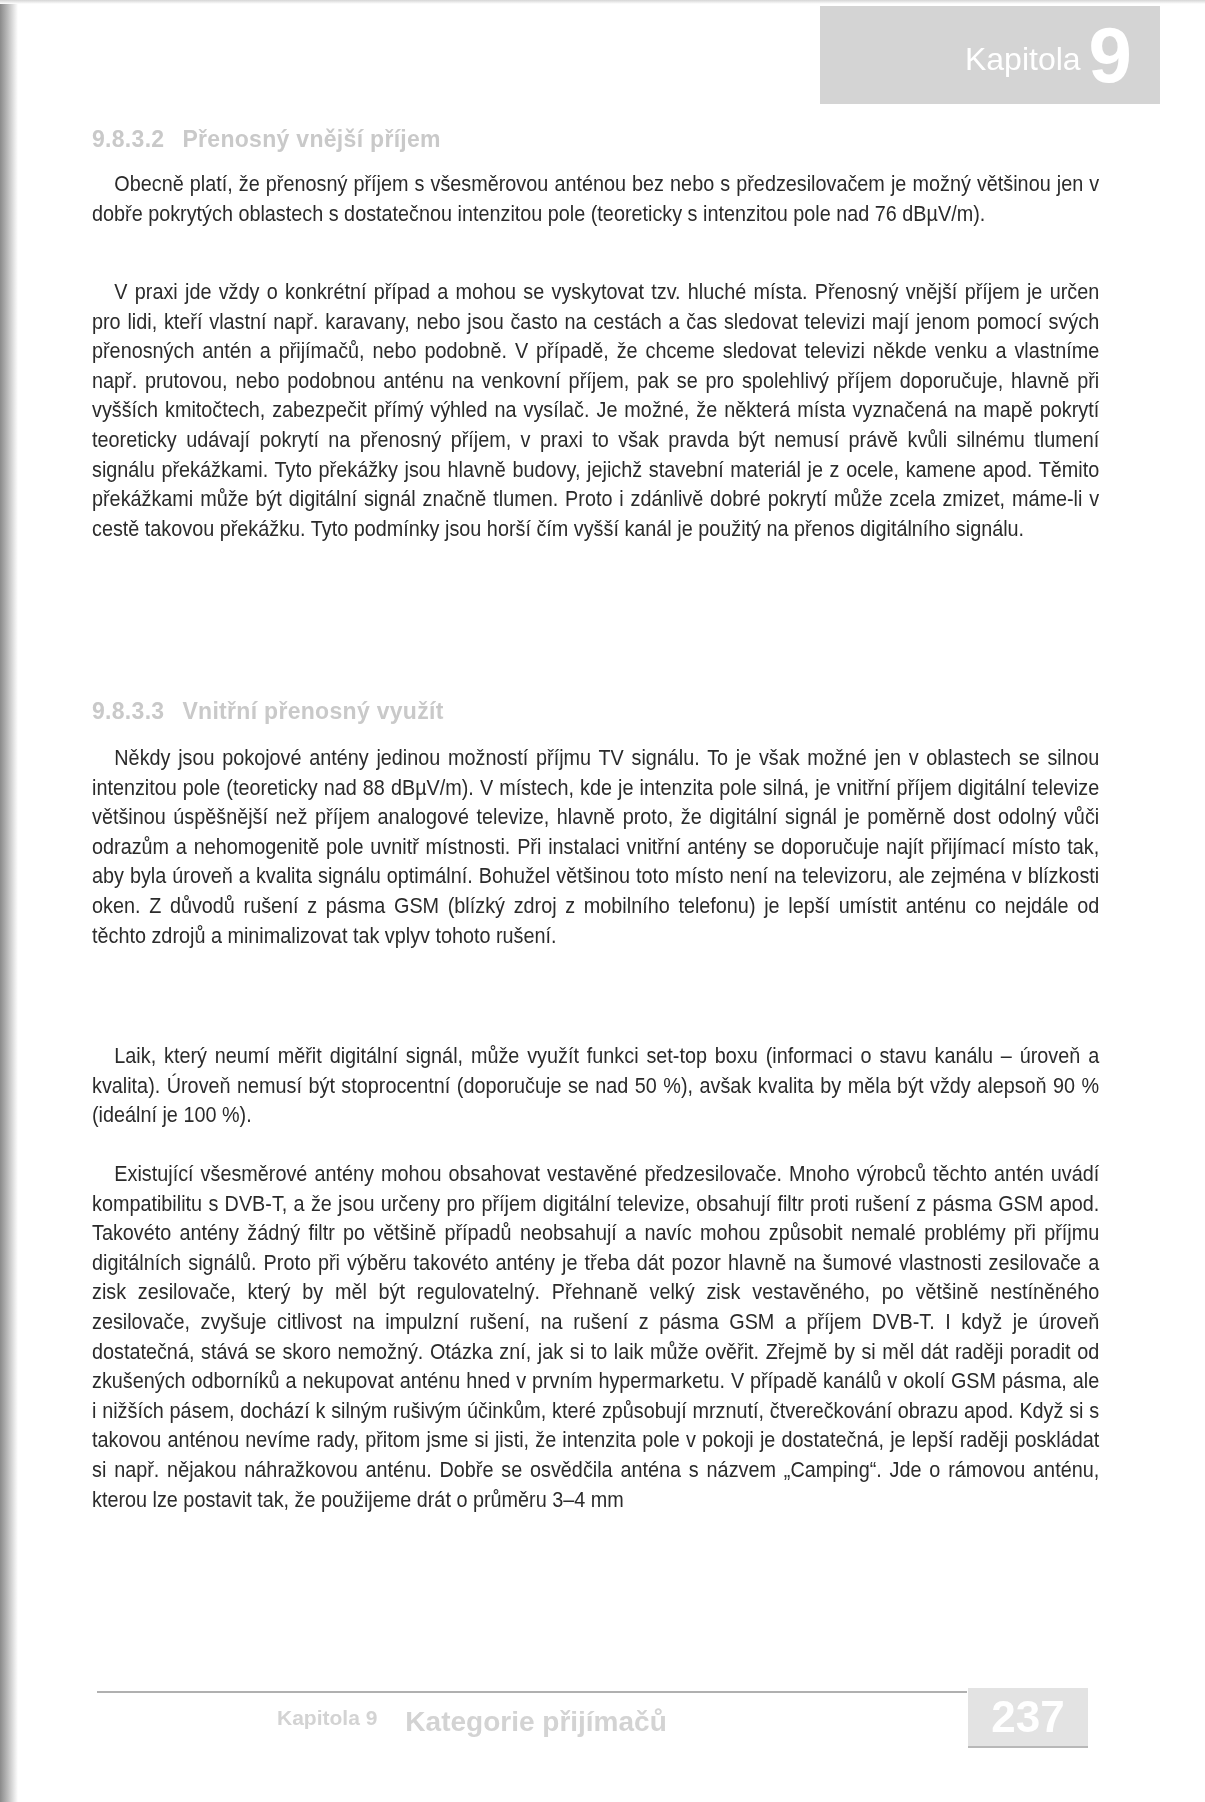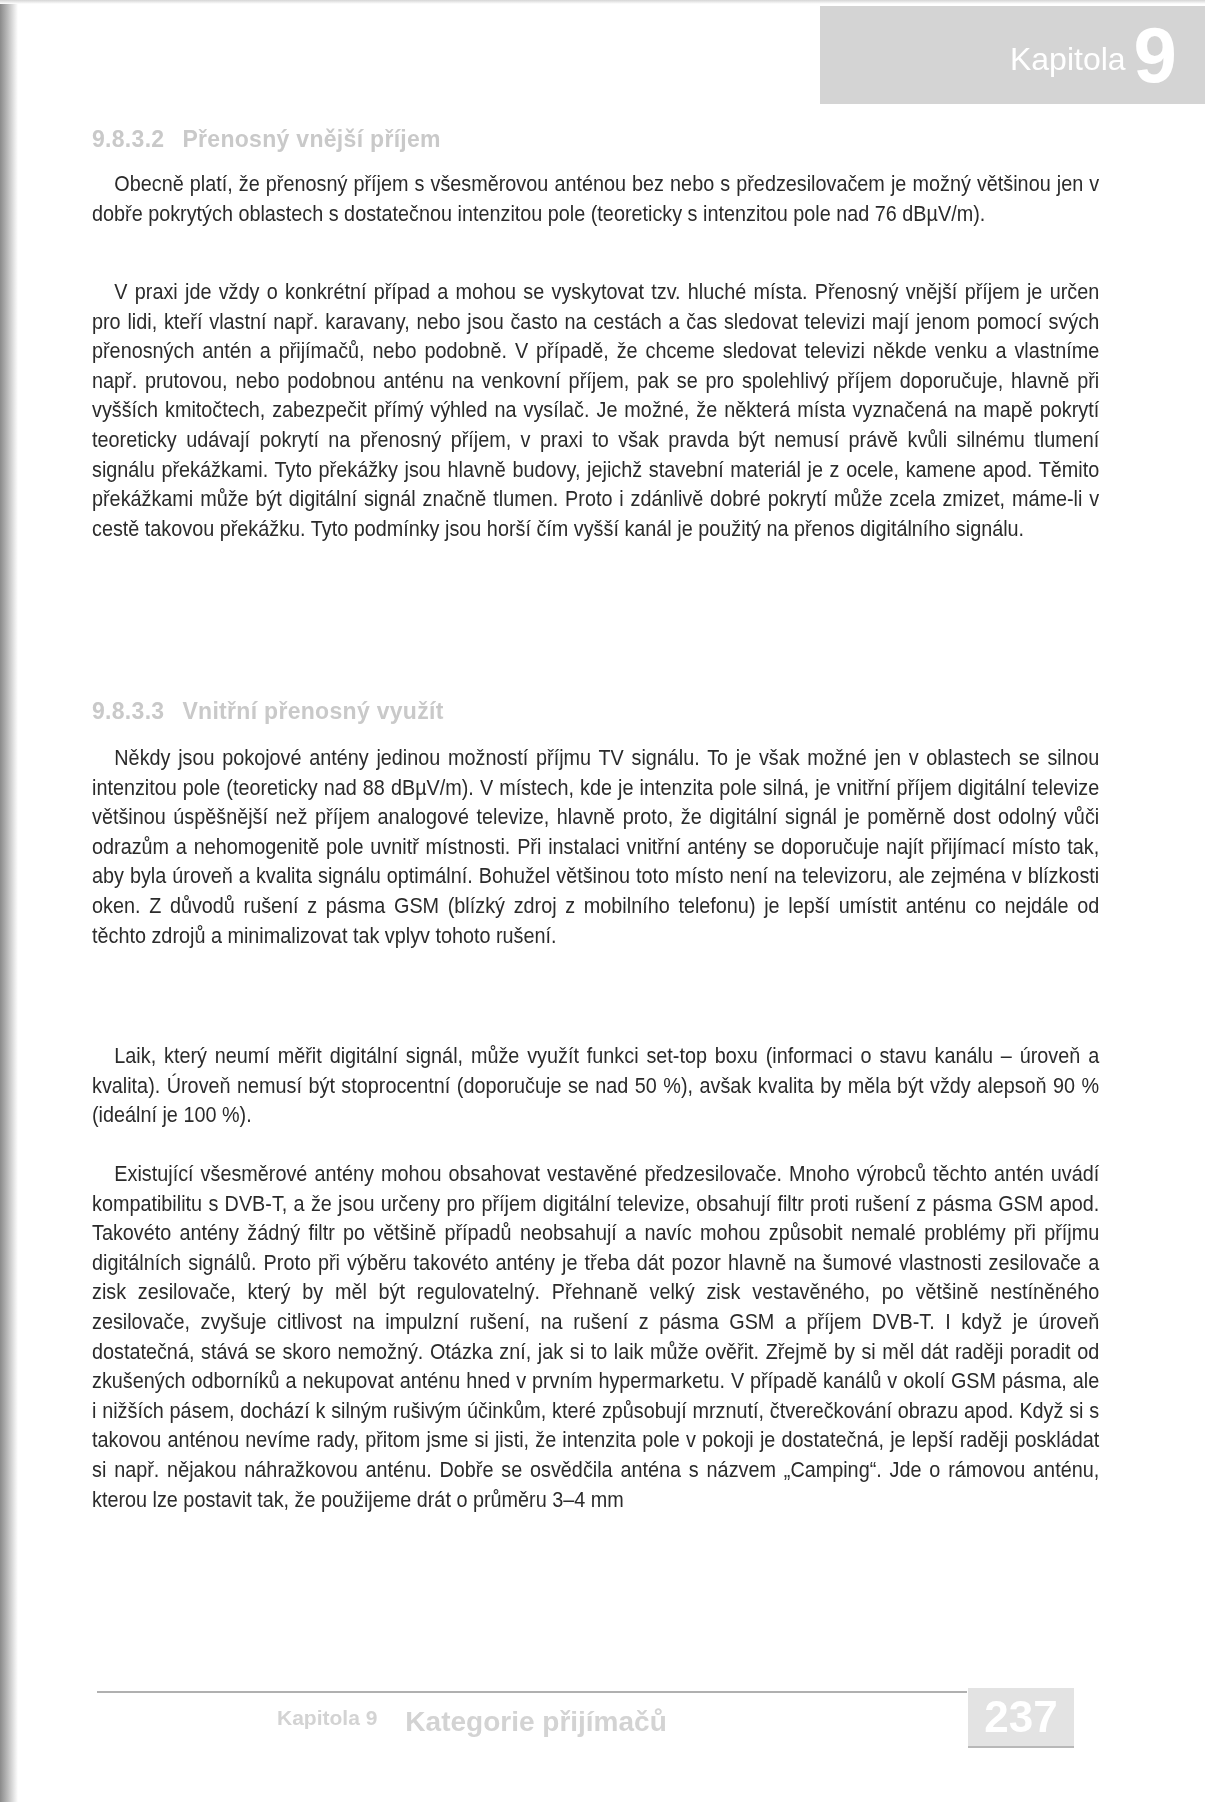--- a/index.html
+++ b/index.html
@@ -11,21 +11,21 @@
   }
   .gutter-shadow {
     position: absolute; left: 0; top: 0; width: 18px; height: 1802px;
     background: linear-gradient(to right, #8a8a8a 0%, #b8b8b8 40%, #e8e8e8 80%, #ffffff 100%);
   }
   .top-edge {
     position: absolute; left: 0; top: 0; width: 1205px; height: 4px;
     background: linear-gradient(to bottom, #d5d5d5, #ffffff);
   }
   .chapter-tab {
-    position: absolute; left: 820px; top: 6px; width: 385px; height: 98px;
+    position: absolute; left: 820px; top: 6px; width: 340px; height: 98px;
     background: #d4d4d4;
     display: flex; align-items: center; justify-content: flex-end;
     padding-right: 28px; box-sizing: border-box;
   }
   .chapter-tab .word { color: #ffffff; font-size: 32px; margin-right: 8px; margin-top: 8px; }
   .chapter-tab .num { color: #ffffff; font-size: 78px; font-weight: bold; line-height: 1; }
 
   .section-heading {
     position: absolute; left: 92px;
     font-size: 23px; color: #c9c9c9; font-weight: bold;
@@ -46,21 +46,21 @@
     position: absolute; left: 97px; top: 1691px; width: 870px; height: 2px;
     background: #b0b0b0;
   }
   .footer-text {
     position: absolute; left: 277px; top: 1706px;
     color: #d3d3d3; display: flex; align-items: flex-start;
   }
   .footer-text .chap { font-size: 21px; font-weight: bold; margin-right: 28px; }
   .footer-text .title { font-size: 28px; font-weight: bold; }
   .page-box {
-    position: absolute; left: 968px; top: 1688px; width: 106px; height: 58px;
+    position: absolute; left: 968px; top: 1688px; width: 120px; height: 58px;
     background: #e3e3e3; border-bottom: 2px solid #b8b8b8;
     display: flex; align-items: center; justify-content: center;
   }
   .page-box span { color: #ffffff; font-size: 44px; font-weight: bold; }
 </style>
 </head>
 <body>
 
 <div class="gutter-shadow"></div>
 <div class="top-edge"></div>

